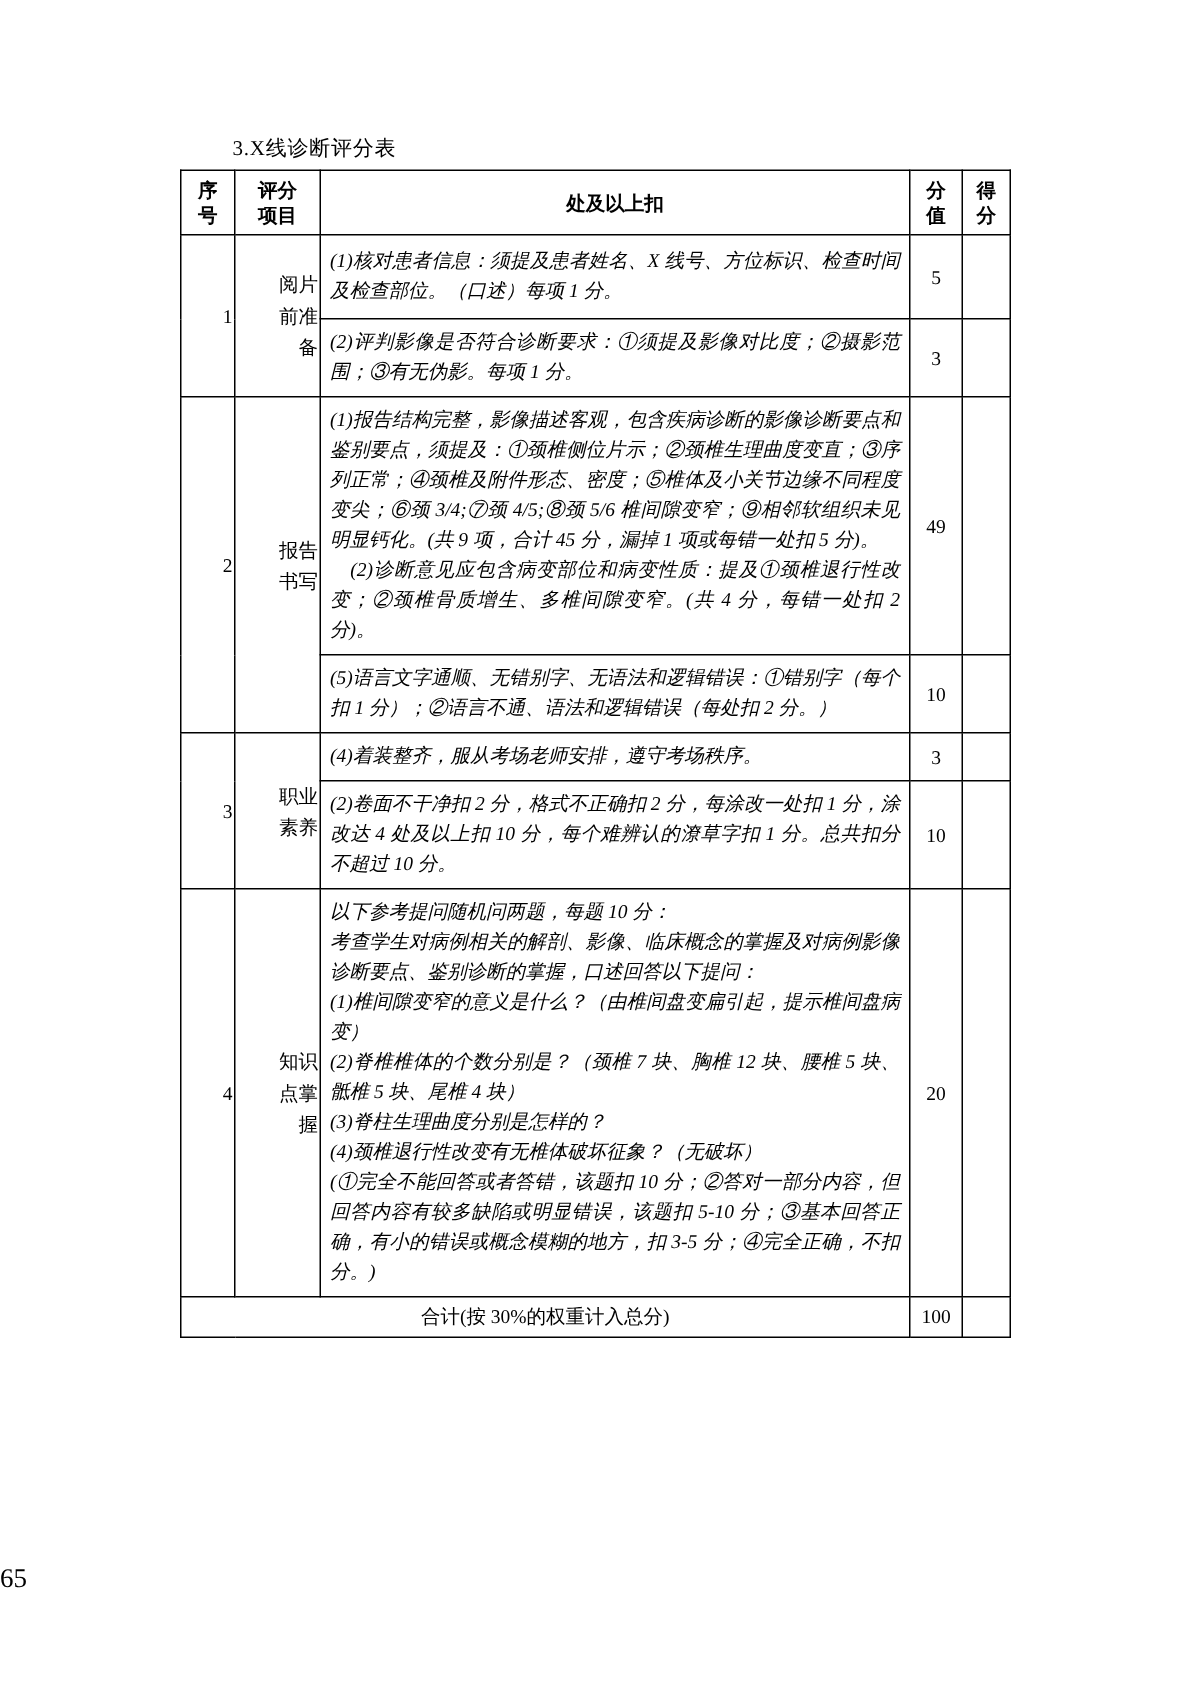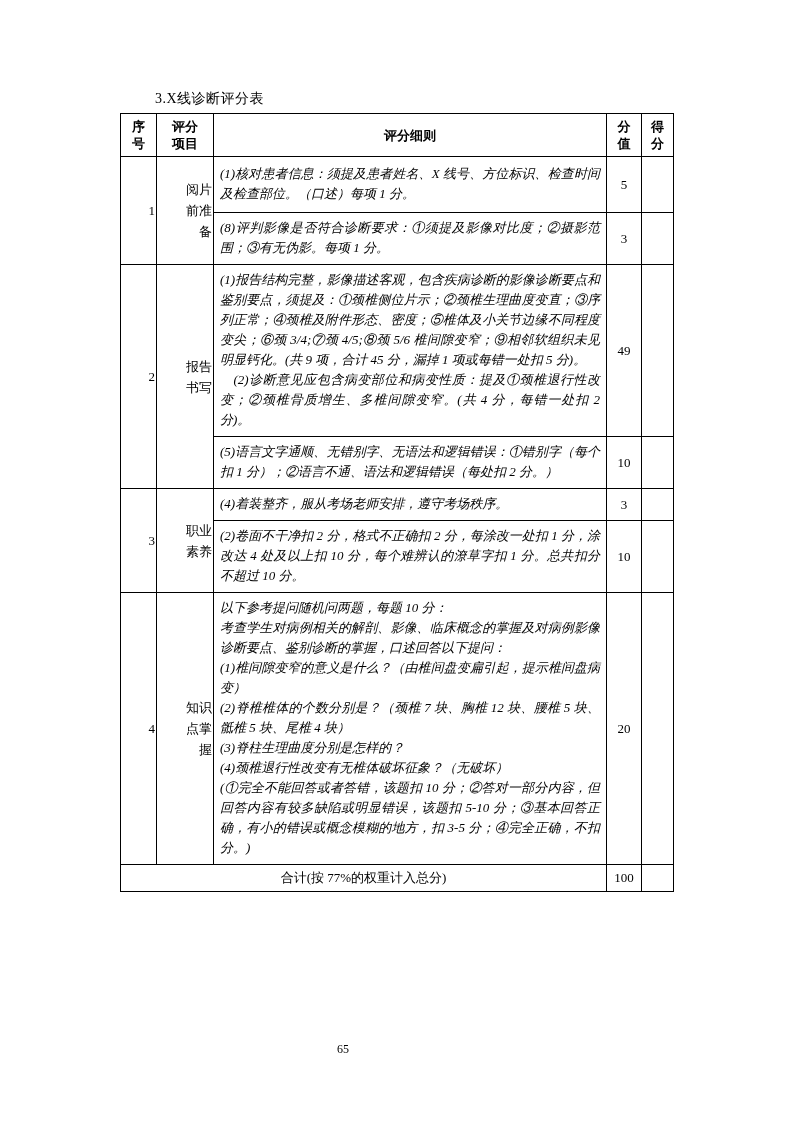--- a/index.html
+++ b/index.html
@@ -65,22 +65,22 @@
     text-align: center;
     padding: 4px 2px;
     line-height: 18px;
   }
   tr.r1a td.c-det { padding-top: 7px; padding-bottom: 8px; }
   .page-number {
     position: absolute;
     left: 0;
     right: 0;
     top: 1042px;
-    text-align: center;
-    font-size: 12px;
+    text-align: left;
+    font-size: 18px;
   }
 </style>
 </head>
 <body>
 
 <div class="page">
   <div class="content">
 
     <p class="doc-title">3.X线诊断评分表</p>
 
@@ -91,40 +91,40 @@
           <col style="width:393px">
           <col style="width:35px">
           <col style="width:32px">
       </colgroup>
       <thead>
         <tr>
           <th>序
 号</th>
           <th>评分
 项目</th>
-          <th>评分细则</th>
+          <th>处及以上扣</th>
           <th>分
 值</th>
           <th>得
 分</th>
         </tr>
       </thead>
       <tbody>
 
         <tr class="r1a">
           <td class="c-no" rowspan="2">1</td>
           <td class="c-item" rowspan="2">阅片
 前准
 备</td>
           <td class="c-det">(1)核对患者信息：须提及患者姓名、X 线号、方位标识、检查时间及检查部位。（口述）每项 1 分。</td>
           <td class="c-score">5</td>
           <td class="c-gain"></td>
         </tr>
         <tr>
-          <td class="c-det">(8)评判影像是否符合诊断要求：①须提及影像对比度；②摄影范围；③有无伪影。每项 1 分。</td>
+          <td class="c-det">(2)评判影像是否符合诊断要求：①须提及影像对比度；②摄影范围；③有无伪影。每项 1 分。</td>
           <td class="c-score">3</td>
           <td class="c-gain"></td>
         </tr>
 
         <tr>
           <td class="c-no" rowspan="2">2</td>
           <td class="c-item" rowspan="2">报告
 书写</td>
           <td class="c-det">(1)报告结构完整，影像描述客观，包含疾病诊断的影像诊断要点和鉴别要点，须提及：①颈椎侧位片示；②颈椎生理曲度变直；③序列正常；④颈椎及附件形态、密度；⑤椎体及小关节边缘不同程度变尖；⑥颈 3/4;⑦颈 4/5;⑧颈 5/6 椎间隙变窄；⑨相邻软组织未见明显钙化。(共 9 项，合计 45 分，漏掉 1 项或每错一处扣 5 分)。
 　(2)诊断意见应包含病变部位和病变性质：提及①颈椎退行性改变；②颈椎骨质增生、多椎间隙变窄。(共 4 分，每错一处扣 2 分)。</td>
@@ -161,21 +161,21 @@
 (1)椎间隙变窄的意义是什么？（由椎间盘变扁引起，提示椎间盘病变）
 (2)脊椎椎体的个数分别是？（颈椎 7 块、胸椎 12 块、腰椎 5 块、骶椎 5 块、尾椎 4 块）
 (3)脊柱生理曲度分别是怎样的？
 (4)颈椎退行性改变有无椎体破坏征象？（无破坏）
 (①完全不能回答或者答错，该题扣 10 分；②答对一部分内容，但回答内容有较多缺陷或明显错误，该题扣 5-10 分；③基本回答正确，有小的错误或概念模糊的地方，扣 3-5 分；④完全正确，不扣分。)</td>
           <td class="c-score">20</td>
           <td class="c-gain"></td>
         </tr>
 
         <tr class="total-row">
-          <td class="c-total" colspan="3">合计(按 77%的权重计入总分)</td>
+          <td class="c-total" colspan="3">合计(按 30%的权重计入总分)</td>
           <td class="c-score">100</td>
           <td class="c-gain"></td>
         </tr>
 
       </tbody>
     </table>
   </div>
 
   <div class="page-number">65</div>
 </div>

